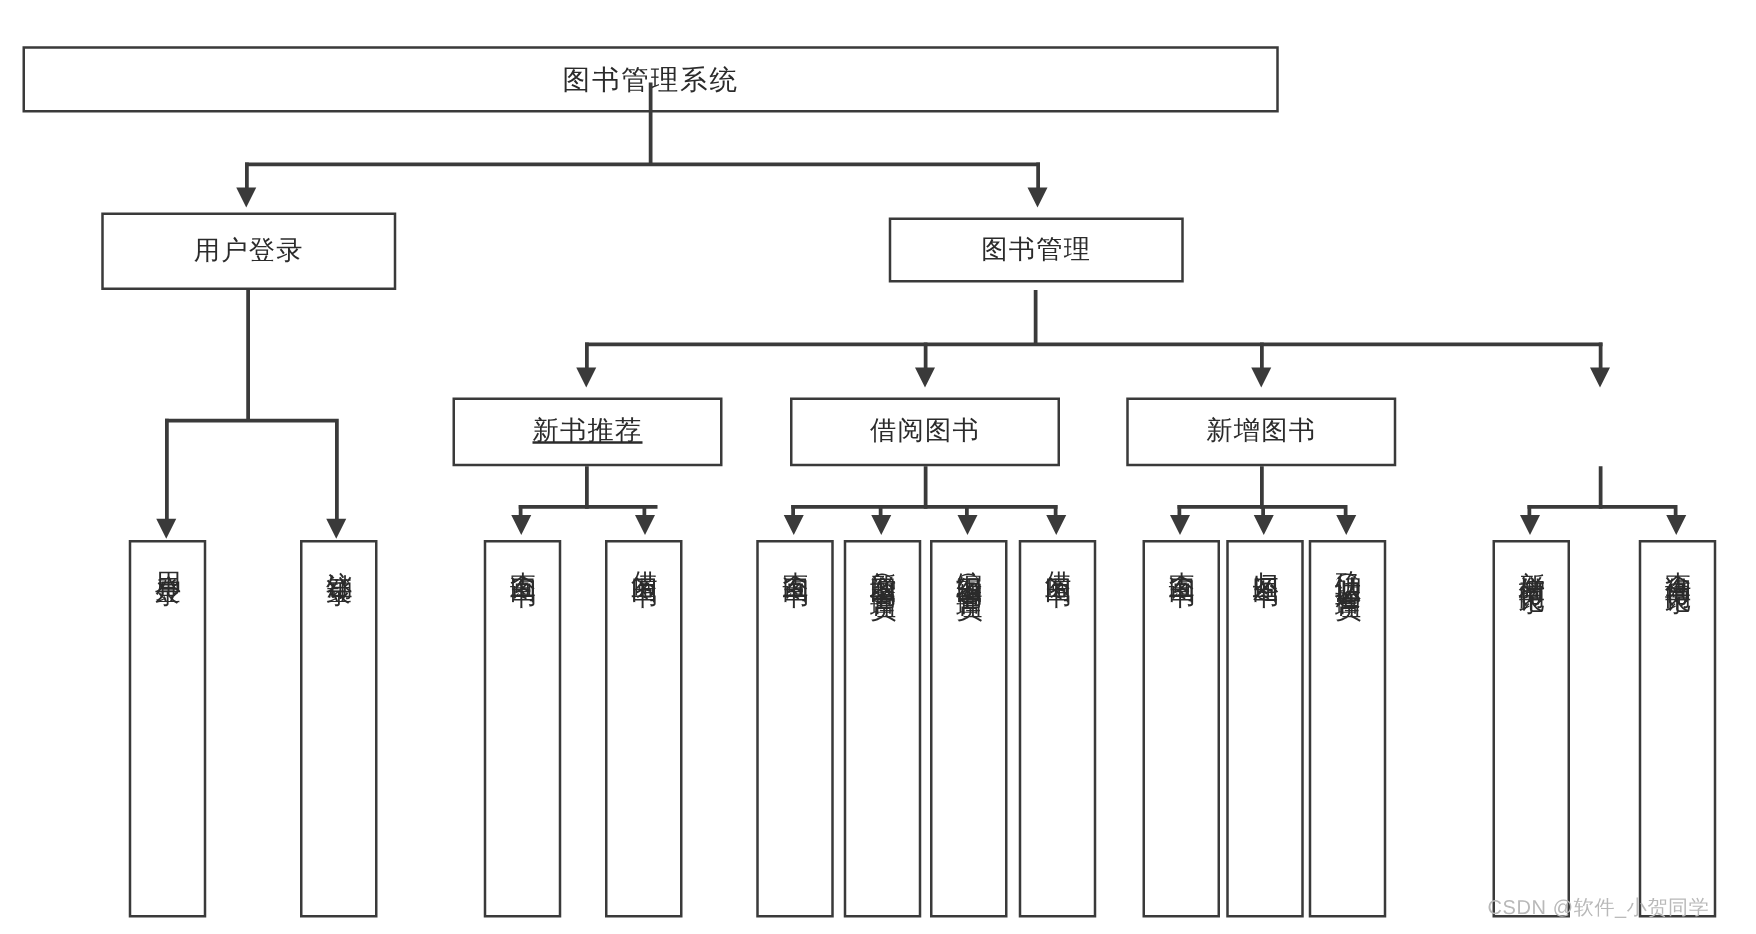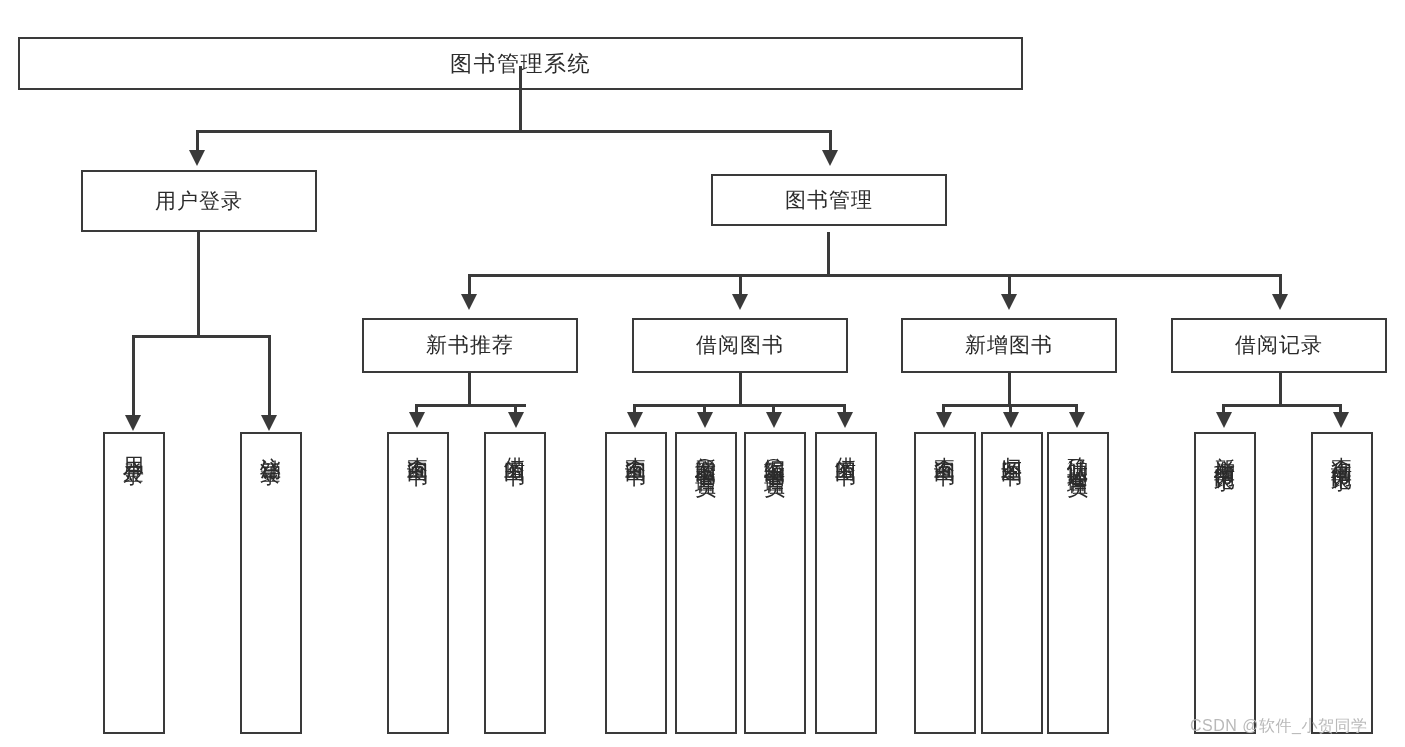--- a/index.html
+++ b/index.html
@@ -112,31 +112,28 @@
 
   <div class="ln vln" style="left:739px;top:274px;height:22px;"></div>
   <div class="arrow" style="left:732px;top:294px;"></div>
 
   <div class="ln vln" style="left:1008px;top:274px;height:22px;"></div>
   <div class="arrow" style="left:1001px;top:294px;"></div>
 
   <div class="ln vln" style="left:1279px;top:274px;height:22px;"></div>
   <div class="arrow" style="left:1272px;top:294px;"></div>
 
-  <div class="node horiz" style="left:362px;top:318px;width:216px;height:55px;">
+  <div class="node horiz" style="left:362px;top:318px;width:216px;height:55px;text-decoration:underline;">
     <span class="lbl">新书推荐</span>
   </div>
   <div class="node horiz" style="left:632px;top:318px;width:216px;height:55px;">
     <span class="lbl">借阅图书</span>
   </div>
   <div class="node horiz" style="left:901px;top:318px;width:216px;height:55px;">
     <span class="lbl">新增图书</span>
-  </div>
-  <div class="node horiz" style="left:1171px;top:318px;width:216px;height:55px;">
-    <span class="lbl">借阅记录</span>
   </div>
 
   <div class="ln vln" style="left:468px;top:373px;height:34px;"></div>
   <div class="ln hln" style="left:415px;top:404px;width:111px;"></div>
   <div class="ln vln" style="left:415px;top:404px;height:12px;"></div>
   <div class="arrow" style="left:409px;top:412px;"></div>
   <div class="ln vln" style="left:514px;top:404px;height:12px;"></div>
   <div class="arrow" style="left:508px;top:412px;"></div>
 
   <div class="ln vln" style="left:739px;top:373px;height:34px;"></div>

